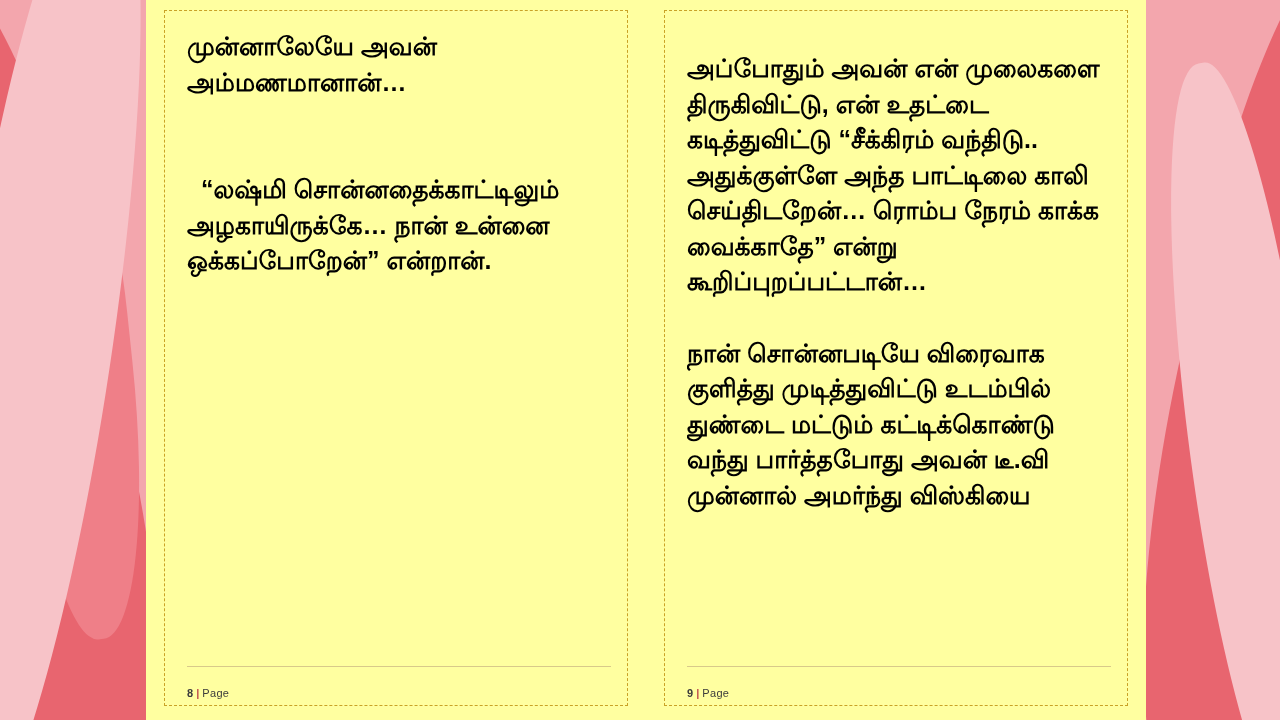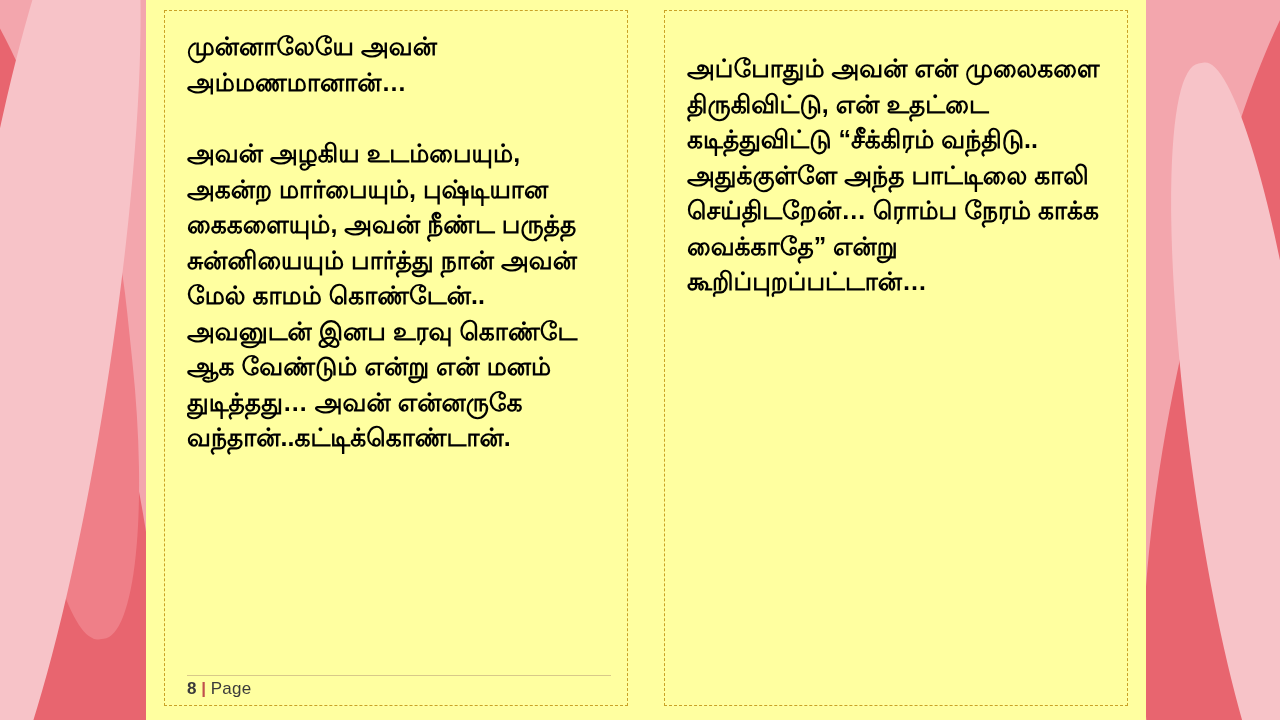--- a/index.html
+++ b/index.html
@@ -112,22 +112,22 @@
     letter-spacing: 0px;
     white-space: pre-line;
   }
   .para.indent { text-indent: 14px; }
   .gap-lg { height: 36px; }
   .gap-md { height: 22px; }
   .gap-sm { height: 10px; }
 
   .page-footer {
     border-top: 1px solid #d8c98a;
-    padding-top: 3px;
-    font-size: 17px;
+    padding-top: 20px;
+    font-size: 11px;
     font-weight: 700;
     color: #3b3b3b;
   }
   .page-footer .sep { color: #c0504d; font-weight: 700; }
   .page-footer .word { font-weight: 400; letter-spacing: .3px; }
 </style>
 </head>
 <body>
 
 <div id="stage">
@@ -137,34 +137,40 @@
   </div>
   <div class="ribbon-band ribbon-right"></div>
 
   <div id="slide">
     <div class="spread">
 
       <div class="page">
         <div class="page-body">
           <p class="para">முன்னாலேயே அவன் அம்மணமானான்…</p>
           <div class="gap-lg"></div>
-          <p class="para">அவன் அழகிய உடம்பையும், அகன்ற மார்பையும், புஷ்டியான கைகளையும், அவன் நீண்ட பருத்த சுன்னியையும் பார்த்து நான் அவன் மேல் காமம் கொண்டேன்.. அவனுடன் இனப உரவு கொண்டே ஆக வேண்டும் என்று என் மனம் துடித்தது… அவன் என்னருகே வந்தான்..கட்டிக்கொண்டான்.</p>
           <div class="gap-lg"></div>
+          <p class="para indent">“லஷ்மி சொன்னதைக்காட்டிலும் அழகாயிருக்கே… நான் உன்னை ஒக்கப்போறேன்”  என்றான்.</p>
           <div class="gap-sm"></div>
         </div>
         <div class="page-footer">
           <span>8</span>
           <span class="sep">|</span>
           <span class="word">Page</span>
         </div>
       </div>
 
       <div class="page">
         <div class="page-body">
           <div class="gap-md"></div>
           <p class="para">அப்போதும் அவன் என் முலைகளை திருகிவிட்டு, என் உதட்டை கடித்துவிட்டு “சீக்கிரம் வந்திடு.. அதுக்குள்ளே அந்த பாட்டிலை காலி செய்திடறேன்… ரொம்ப நேரம் காக்க வைக்காதே” என்று கூறிப்புறப்பட்டான்…</p>
           <div class="gap-lg"></div>
+          <p class="para">நான் சொன்னபடியே விரைவாக குளித்து முடித்துவிட்டு உடம்பில் துண்டை மட்டும் கட்டிக்கொண்டு வந்து பார்த்தபோது அவன் டீ.வி முன்னால் அமர்ந்து விஸ்கியை</p>
+        </div>
+        <div class="page-footer">
+          <span>9</span>
+          <span class="sep">|</span>
+          <span class="word">Page</span>
         </div>
       </div>
 
     </div>
   </div>
 </div>
 
 </body></html>

